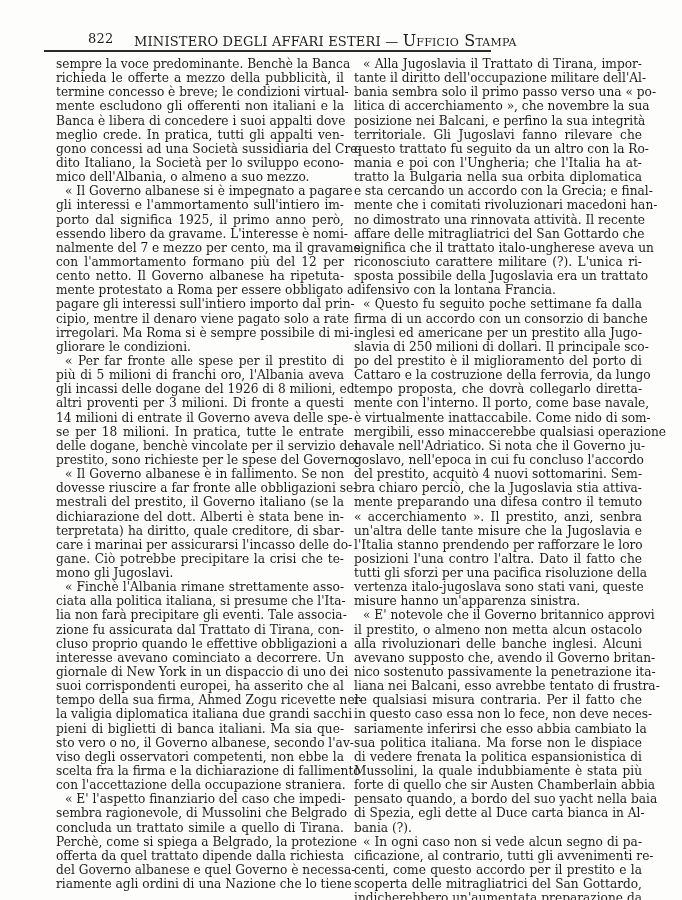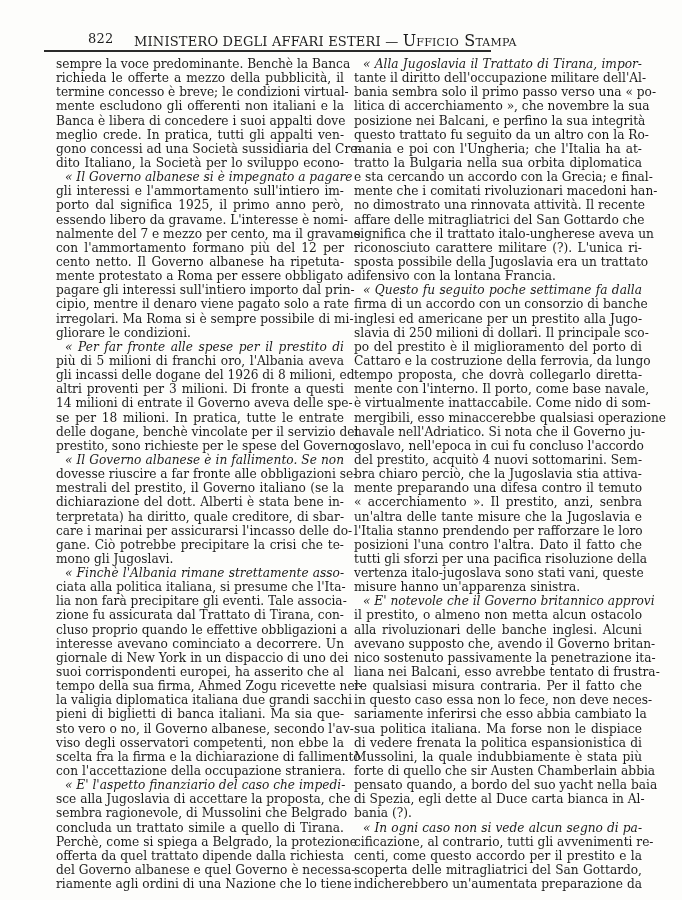--- a/index.html
+++ b/index.html
@@ -32,41 +32,42 @@
       font-size: 12.2px; line-height: 14.15px;
     }
     .col-left { left: 56px; }
     .col-right { left: 354px; }
     .col-right .line:first-child.indent { }
     .line {
       display: block; white-space: nowrap;
       text-align: justify; text-align-last: justify;
       height: 14.15px; overflow: visible;
     }
-    .line.indent { padding-left: 9px; font-style: italic; }
+    .line.indent { padding-left: 9px; }
     .line.last { text-align-last: left; }
   </style>
 </head>
 <body>
 
 <div class="header">
   <span class="page-number">822</span>
   <span class="running-title"><span>MINISTERO DEGLI AFFARI ESTERI — </span><span class="sc">Ufficio Stampa</span></span>
 </div>
 <div class="rule"></div>
 
 <div class="column col-left" id="col-left">
     <span class="line">sempre la voce predominante. Benchè la Banca</span>
     <span class="line">richieda le offerte a mezzo della pubblicità, il</span>
     <span class="line">termine concesso è breve; le condizioni virtual-</span>
     <span class="line">mente escludono gli offerenti non italiani e la</span>
     <span class="line">Banca è libera di concedere i suoi appalti dove</span>
     <span class="line">meglio crede. In pratica, tutti gli appalti ven-</span>
     <span class="line">gono concessi ad una Società sussidiaria del Cre-</span>
     <span class="line">dito Italiano, la Società per lo sviluppo econo-</span>
+    <span class="line last">mico dell'Albania, o almeno a suo mezzo.</span>
     <span class="line indent">« Il Governo albanese si è impegnato a pagare</span>
     <span class="line">gli interessi e l'ammortamento sull'intiero im-</span>
     <span class="line">porto dal significa 1925, il primo anno però,</span>
     <span class="line">essendo libero da gravame. L'interesse è nomi-</span>
     <span class="line">nalmente del 7 e mezzo per cento, ma il gravame</span>
     <span class="line">con l'ammortamento formano più del 12 per</span>
     <span class="line">cento netto. Il Governo albanese ha ripetuta-</span>
     <span class="line">mente protestato a Roma per essere obbligato a</span>
     <span class="line">pagare gli interessi sull'intiero importo dal prin-</span>
     <span class="line">cipio, mentre il denaro viene pagato solo a rate</span>
@@ -97,34 +98,34 @@
     <span class="line">giornale di New York in un dispaccio di uno dei</span>
     <span class="line">suoi corrispondenti europei, ha asserito che al</span>
     <span class="line">tempo della sua firma, Ahmed Zogu ricevette nel-</span>
     <span class="line">la valigia diplomatica italiana due grandi sacchi</span>
     <span class="line">pieni di biglietti di banca italiani. Ma sia que-</span>
     <span class="line">sto vero o no, il Governo albanese, secondo l'av-</span>
     <span class="line">viso degli osservatori competenti, non ebbe la</span>
     <span class="line">scelta fra la firma e la dichiarazione di fallimento</span>
     <span class="line last">con l'accettazione della occupazione straniera.</span>
     <span class="line indent">« E' l'aspetto finanziario del caso che impedi-</span>
-    <span class="line">sce alla Jugoslavia di accettare la proposta, che</span>
     <span class="line">sembra ragionevole, di Mussolini che Belgrado</span>
     <span class="line">concluda un trattato simile a quello di Tirana.</span>
     <span class="line">Perchè, come si spiega a Belgrado, la protezione</span>
     <span class="line">offerta da quel trattato dipende dalla richiesta</span>
     <span class="line">del Governo albanese e quel Governo è necessa-</span>
     <span class="line">riamente agli ordini di una Nazione che lo tiene</span>
   </div>
 <div class="column col-right" id="col-right">
     <span class="line indent">« Alla Jugoslavia il Trattato di Tirana, impor-</span>
     <span class="line">tante il diritto dell'occupazione militare dell'Al-</span>
     <span class="line">bania sembra solo il primo passo verso una « po-</span>
     <span class="line">litica di accerchiamento », che novembre la sua</span>
     <span class="line">posizione nei Balcani, e perfino la sua integrità</span>
+    <span class="line">territoriale. Gli Jugoslavi fanno rilevare che</span>
     <span class="line">questo trattato fu seguito da un altro con la Ro-</span>
     <span class="line">mania e poi con l'Ungheria; che l'Italia ha at-</span>
     <span class="line">tratto la Bulgaria nella sua orbita diplomatica</span>
     <span class="line">e sta cercando un accordo con la Grecia; e final-</span>
     <span class="line">mente che i comitati rivoluzionari macedoni han-</span>
     <span class="line">no dimostrato una rinnovata attività. Il recente</span>
     <span class="line">affare delle mitragliatrici del San Gottardo che</span>
     <span class="line">significa che il trattato italo-ungherese aveva un</span>
     <span class="line">riconosciuto carattere militare (?). L'unica ri-</span>
     <span class="line">sposta possibile della Jugoslavia era un trattato</span>

